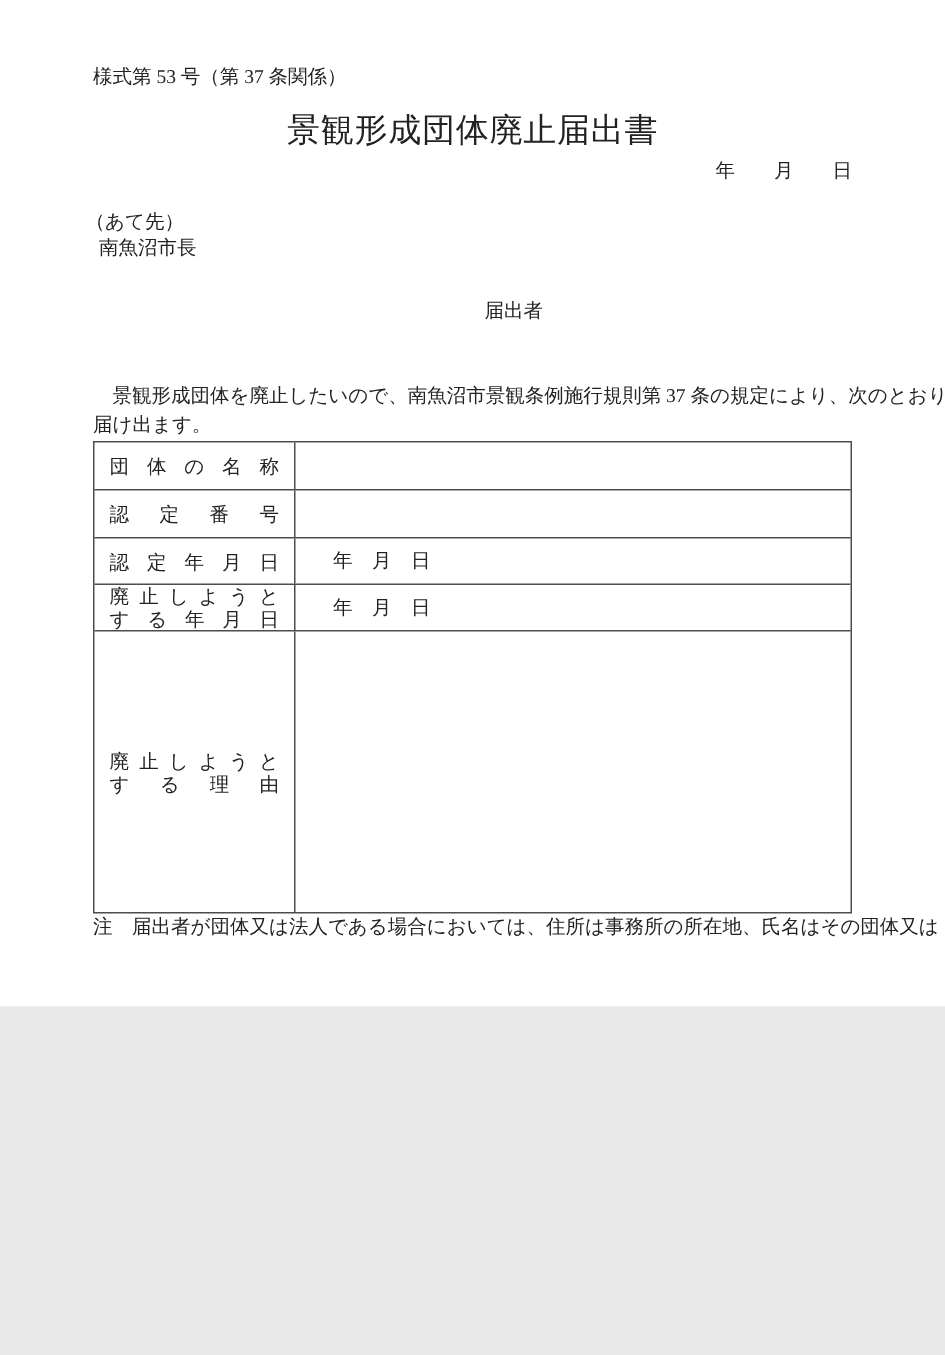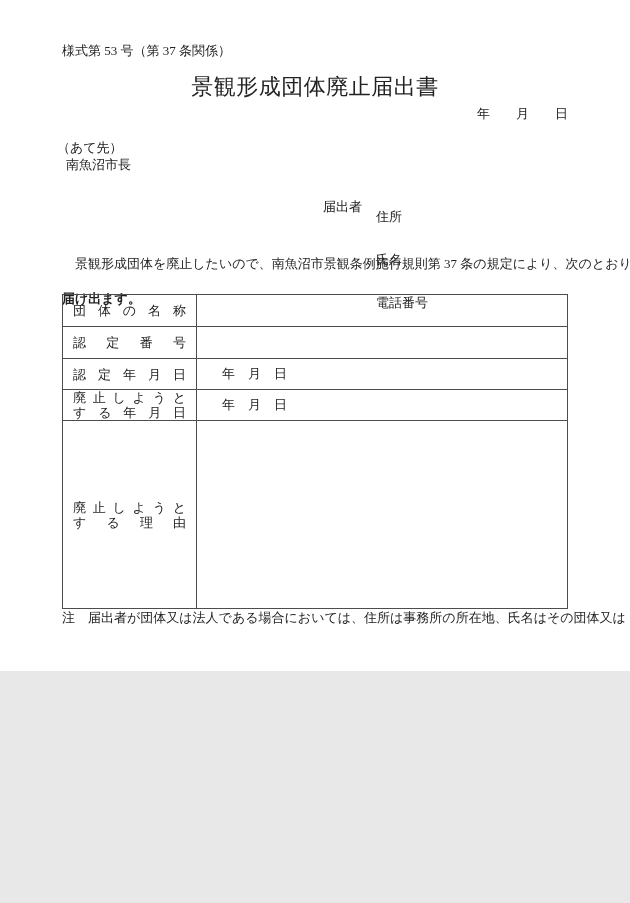--- a/index.html
+++ b/index.html
@@ -21,21 +21,21 @@
   .doc-title { left: 0; top: 76px; width: 630px; text-align: center; font-size: 22px; letter-spacing: 0.5px; }
   .date-line { right: 62px; top: 107px; }
   .addressee-label { left: 57px; top: 141px; }
   .addressee-name { left: 66px; top: 158px; }
 
   .submitter-label { left: 323px; top: 200px; text-align: center; }
   .submitter-fields { left: 376px; top: 182px; }
   .submitter-fields .fld { line-height: 17px; white-space: pre; }
 
   .body-line1 { left: 62px; top: 257px; }
-  .body-line2 { left: 62px; top: 292px; font-weight: bold; }
+  .body-line2 { left: 62px; top: 276px; }
 
   .apptable {
     position: absolute;
     left: 62px; top: 294px;
     width: 506px; height: 315px;
     border: 1px solid #4d4d4d;
     display: flex;
     flex-direction: column;
   }
   .trow { display: flex; border-bottom: 1px solid #4d4d4d; }
@@ -62,25 +62,20 @@
   <div class="abs form-number">様式第 53 号（第 37 条関係）</div>
 
   <div class="abs doc-title">景観形成団体廃止届出書</div>
 
   <div class="abs date-line">年　　月　　日</div>
 
   <div class="abs addressee-label">（あて先）</div>
   <div class="abs addressee-name">南魚沼市長</div>
 
   <div class="abs submitter-label">届出者</div>
-  <div class="abs submitter-fields">
-    <div class="fld">住所</div>
-    <div class="fld">氏名</div>
-    <div class="fld">電話番号</div>
-  </div>
 
   <div class="abs body-line1">　景観形成団体を廃止したいので、南魚沼市景観条例施行規則第 37 条の規定により、次のとおり</div>
   <div class="abs body-line2">届け出ます。</div>
 
   <div class="apptable">
 
     <div class="trow" style="height:32px">
       <div class="tlabel">
         <div class="jline">
             <span>団</span>

